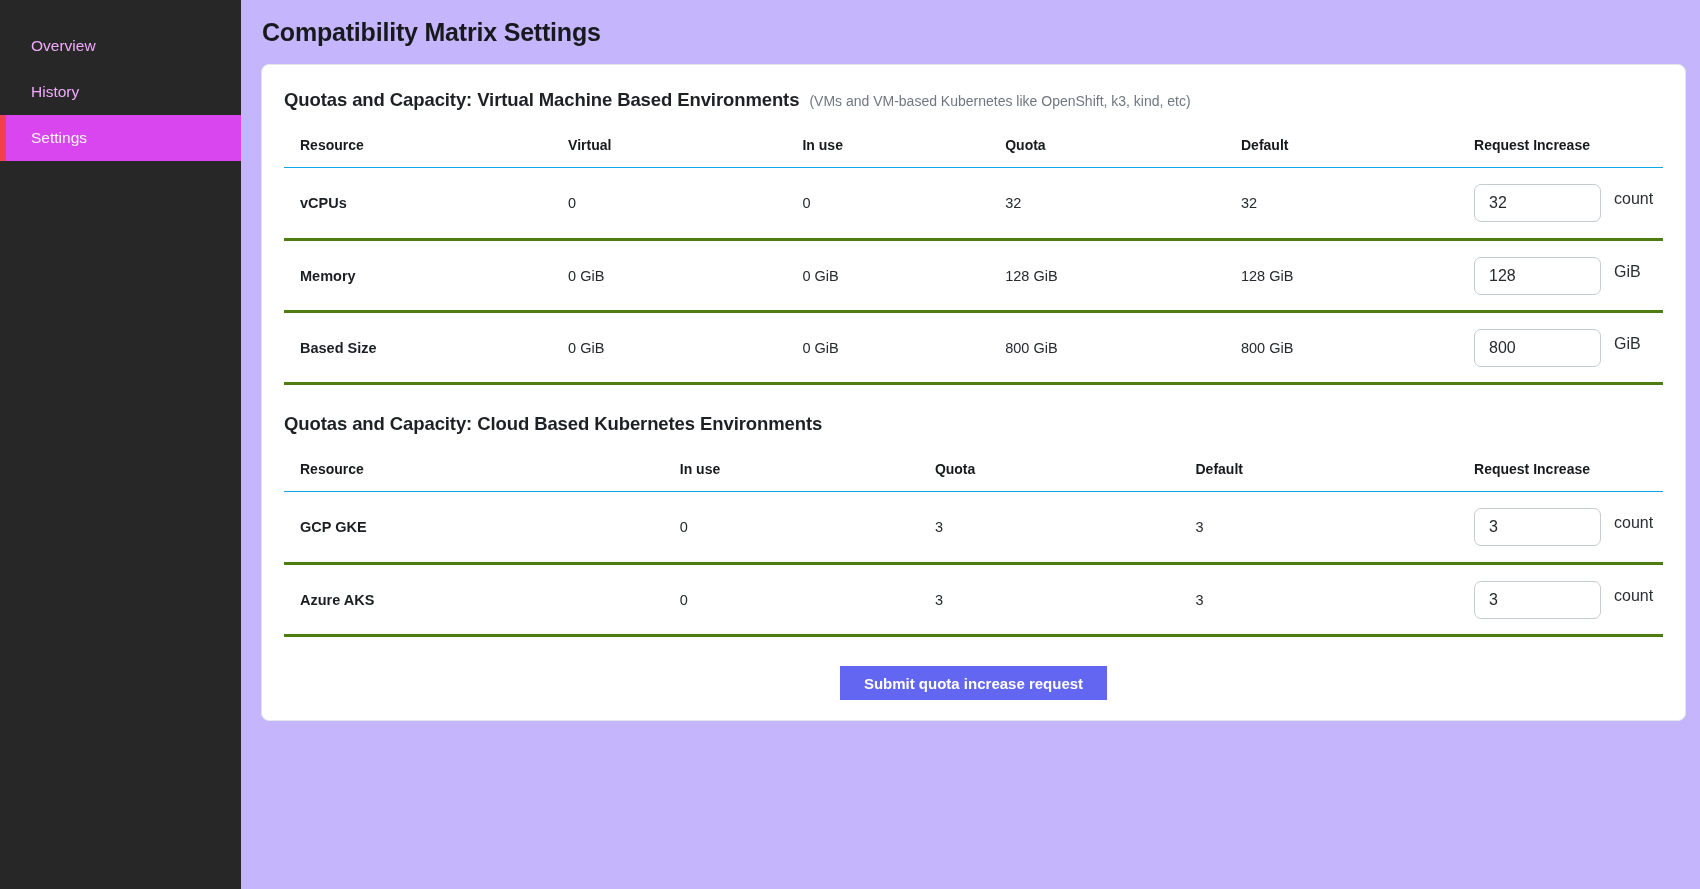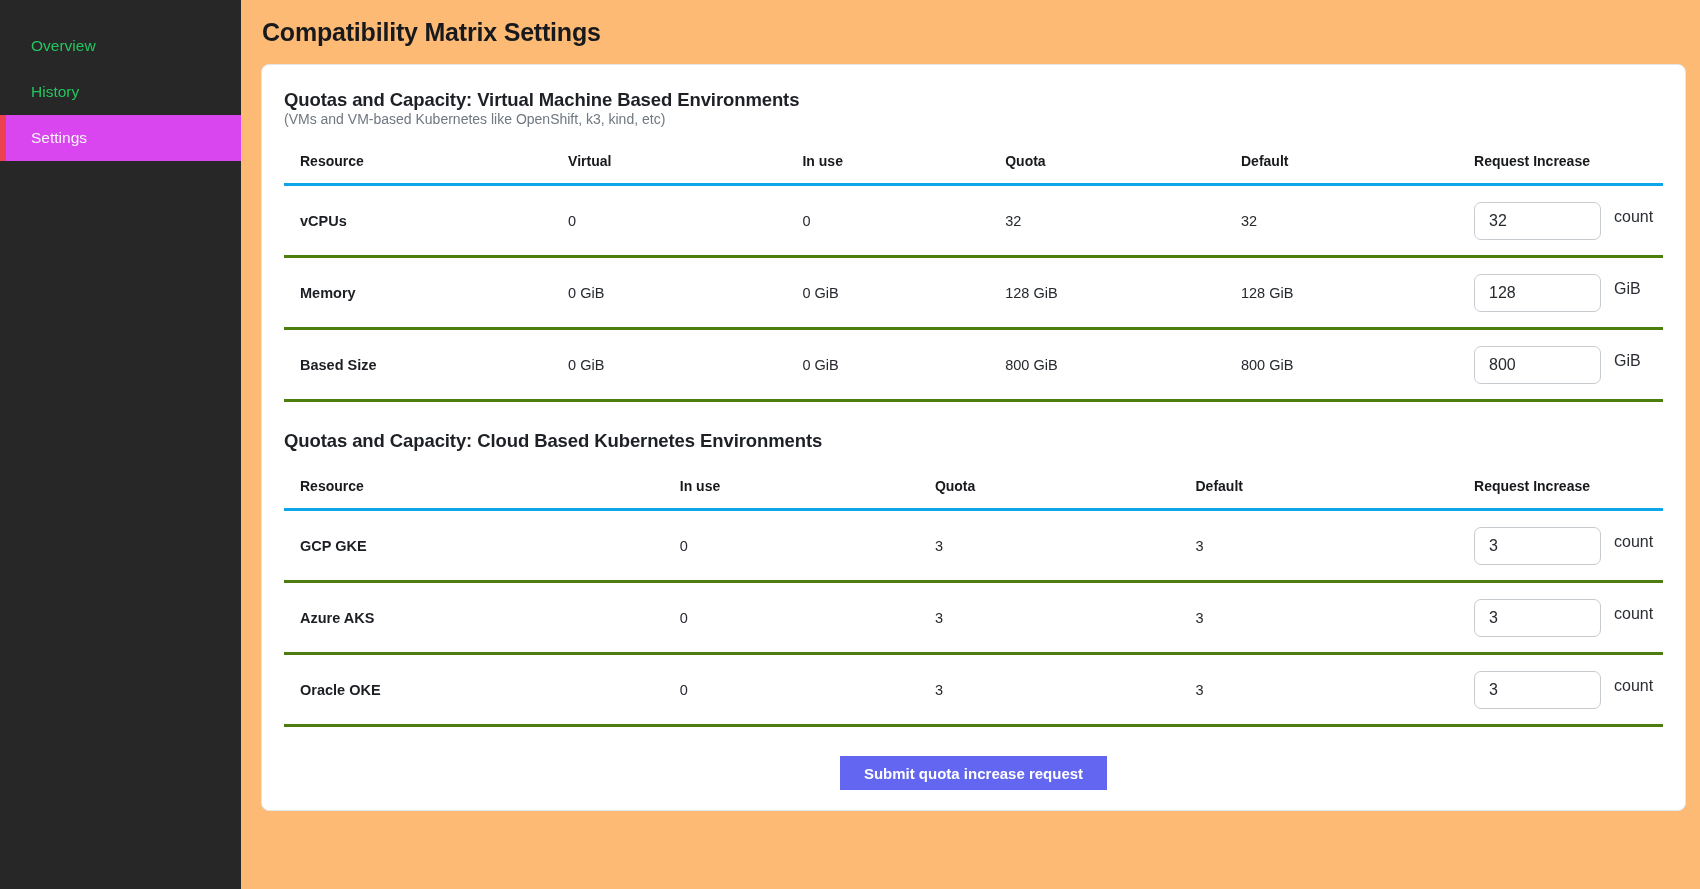--- a/index.html
+++ b/index.html
@@ -16,61 +16,60 @@
     background: #272727;
     padding-top: 23px;
     flex-shrink: 0;
   }
   .sidebar-item {
     position: relative;
     height: 46px;
     display: flex; align-items: center;
     padding-left: 31px;
     font-size: 15.5px;
-    color: #22c55e;
+    color: #f0abfc;
     cursor: pointer;
     user-select: none;
   }
   .sidebar-item.active {
     background: #d946ef;
     color: #f4f5f5;
   }
   .sidebar-item .active-marker {
     display: none;
     position: absolute; left: 0; top: 0;
     width: 6px; height: 100%;
     background: #ee4150;
   }
   .sidebar-item.active .active-marker { display: block; }
 
   
   .main {
     flex: 1;
-    background: #fdba74;
+    background: #c4b5fd;
     padding: 16px 14px 18px 20px;
     overflow: hidden;
   }
   .page-title {
     font-size: 25px;
     font-weight: 700;
     color: #17191d;
     letter-spacing: -0.2px;
     margin: 2px 0 17px 1px;
   }
   .card {
     background: #ffffff;
     border: 1px solid #e4e7e9;
     border-radius: 8px;
     padding: 22px 22px 20px 22px;
   }
 
   .section-header {
-    display: flex; align-items: baseline; gap: 0;
+    display: flex; align-items: baseline; gap: 10px;
     margin: 2px 0 0 0;
-    flex-direction: column;
   }
   .section-title {
     font-size: 18.5px;
     font-weight: 600;
     color: #1d2025;
     letter-spacing: -0.1px;
   }
   .section-subtitle {
     font-size: 14px;
     color: #6f7780;
@@ -82,21 +81,21 @@
     border-collapse: collapse;
     table-layout: fixed;
     margin-top: 13px;
   }
   .quota-table th {
     text-align: left;
     font-size: 14px;
     font-weight: 700;
     color: #17191d;
     padding: 13px 0 14px 0;
-    border-bottom: 3px solid #0ea5e9;
+    border-bottom: 1px solid #0ea5e9;
   }
   .quota-table td {
     font-size: 14.5px;
     color: #26292e;
     height: 72px;
     padding: 0;
     border-bottom: 3px solid #4d7c0f;
     vertical-align: middle;
   }
   .quota-table th.first, .quota-table td.first { padding-left: 16px; }
@@ -285,32 +284,20 @@
               <td>0</td>
               <td>3</td>
               <td>3</td>
               <td>
                 <div class="req-wrap">
                   <input class="req-input" type="text" value="3" style="">
                   <span class="unit-label">count</span>
                 </div>
               </td>
             </tr>
-            <tr>
-              <td class="first resource">Oracle OKE</td>
-              <td>0</td>
-              <td>3</td>
-              <td>3</td>
-              <td>
-                <div class="req-wrap">
-                  <input class="req-input" type="text" value="3" style="">
-                  <span class="unit-label">count</span>
-                </div>
-              </td>
-            </tr>
           </tbody>
         </table>
       </section>
 
       <div class="button-row">
         <button class="submit-btn">Submit quota increase request</button>
       </div>
 
     </div>
   </main>

